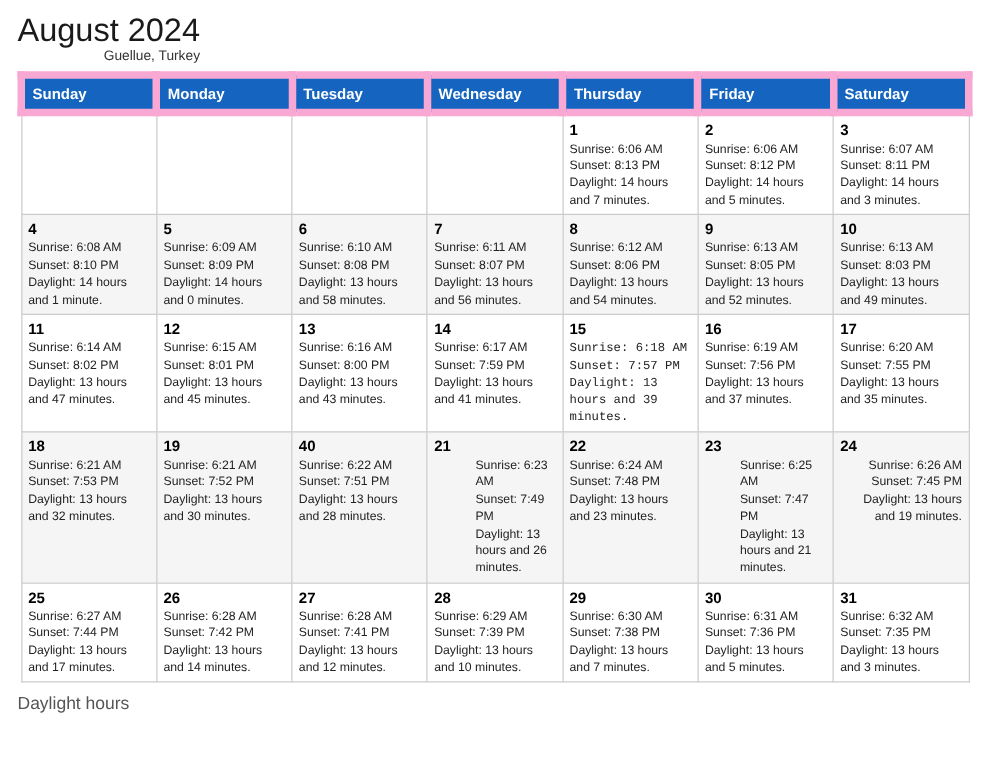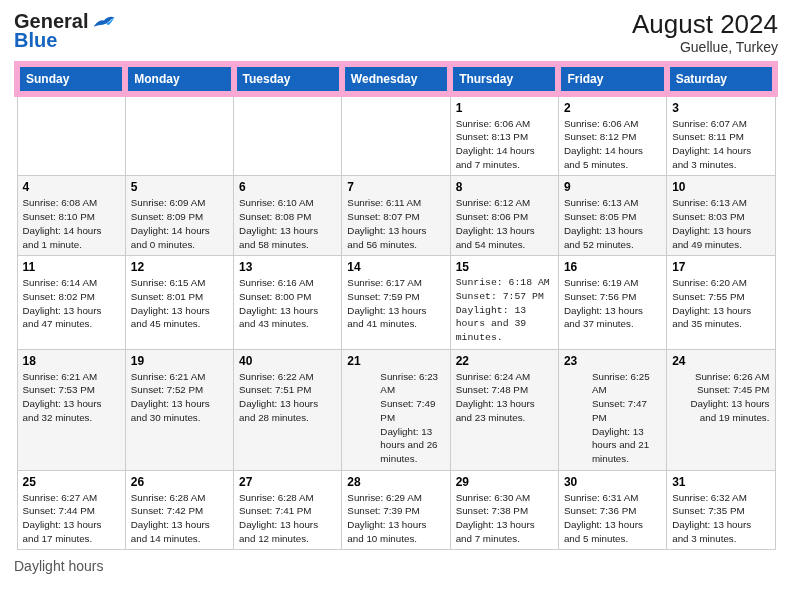--- a/index.html
+++ b/index.html
@@ -31,21 +31,21 @@
       text-align: right;
     }
     .main-title {
       font-size: 26px;
       font-weight: normal;
       color: #1a1a1a;
       line-height: 1.1;
       text-align: center;
     }
     .subtitle {
-      font-size: 14px;
+      font-size: 11px;
       color: #333;
     }
     .calendar {
       width: 100%;
       border-collapse: collapse;
       font-size: 10.5px;
     }
     .calendar th {
       background: #1565c0;
       color: #fff;
@@ -111,30 +111,20 @@
       height: 20px;
       margin-left: 2px;
     }
   </style>
 </head>
 <body>
 
 <div class="page">
 
   <div class="header">
-    <div class="logo">
-      <div class="logo-wrap">
-        <span class="logo-general">General</span>
-        <svg class="bird-svg" viewBox="0 0 30 24" xmlns="http://www.w3.org/2000/svg">
-          <path d="M2,18 Q8,8 15,10 Q20,4 28,6 Q22,10 18,14 Q14,16 8,16 Z" fill="#1565c0"></path>
-          <path d="M18,14 Q22,12 28,6 Q24,14 20,16 Z" fill="#2196f3"></path>
-        </svg>
-      </div>
-      <span class="logo-blue" style="margin-top:-4px;">Blue</span>
-    </div>
     <div class="title-block">
       <div class="main-title">August 2024</div>
       <div class="subtitle">Guellue, Turkey</div>
     </div>
   </div>
 
   <table class="calendar">
     <thead>
       <tr>
 

